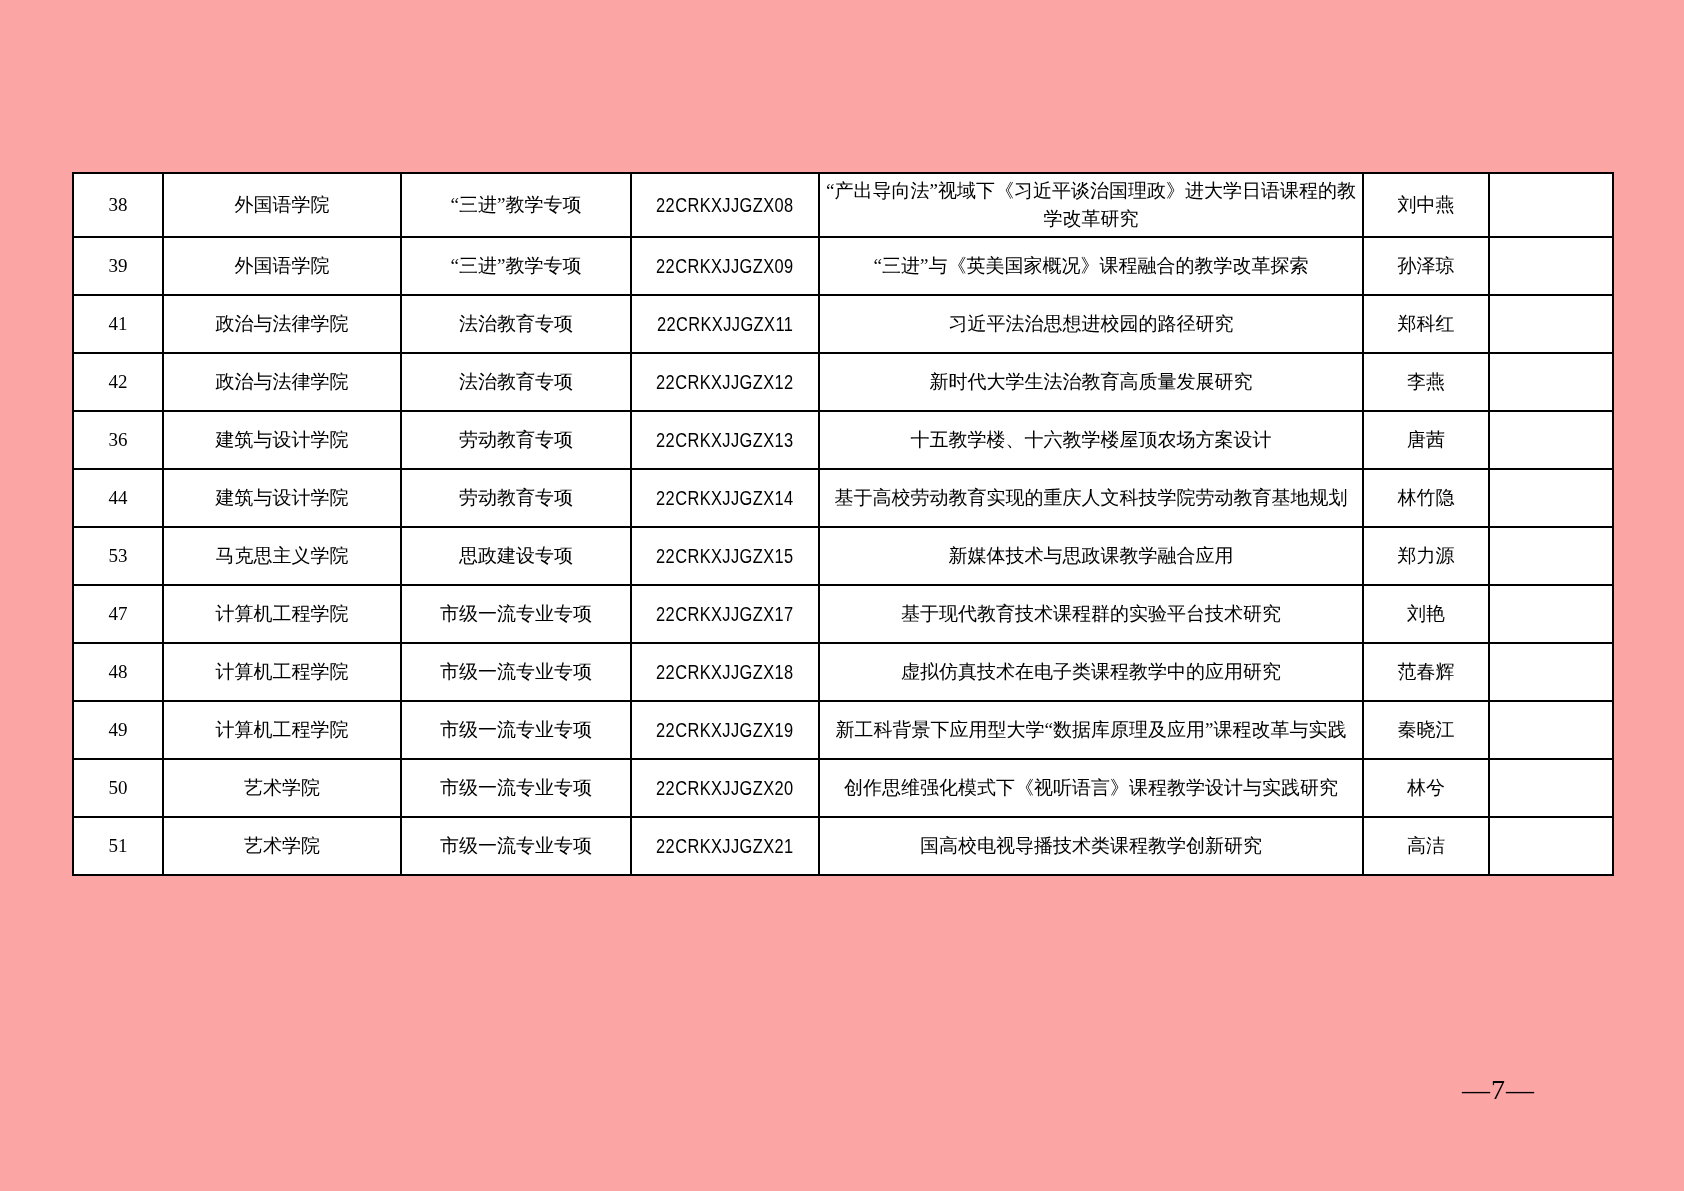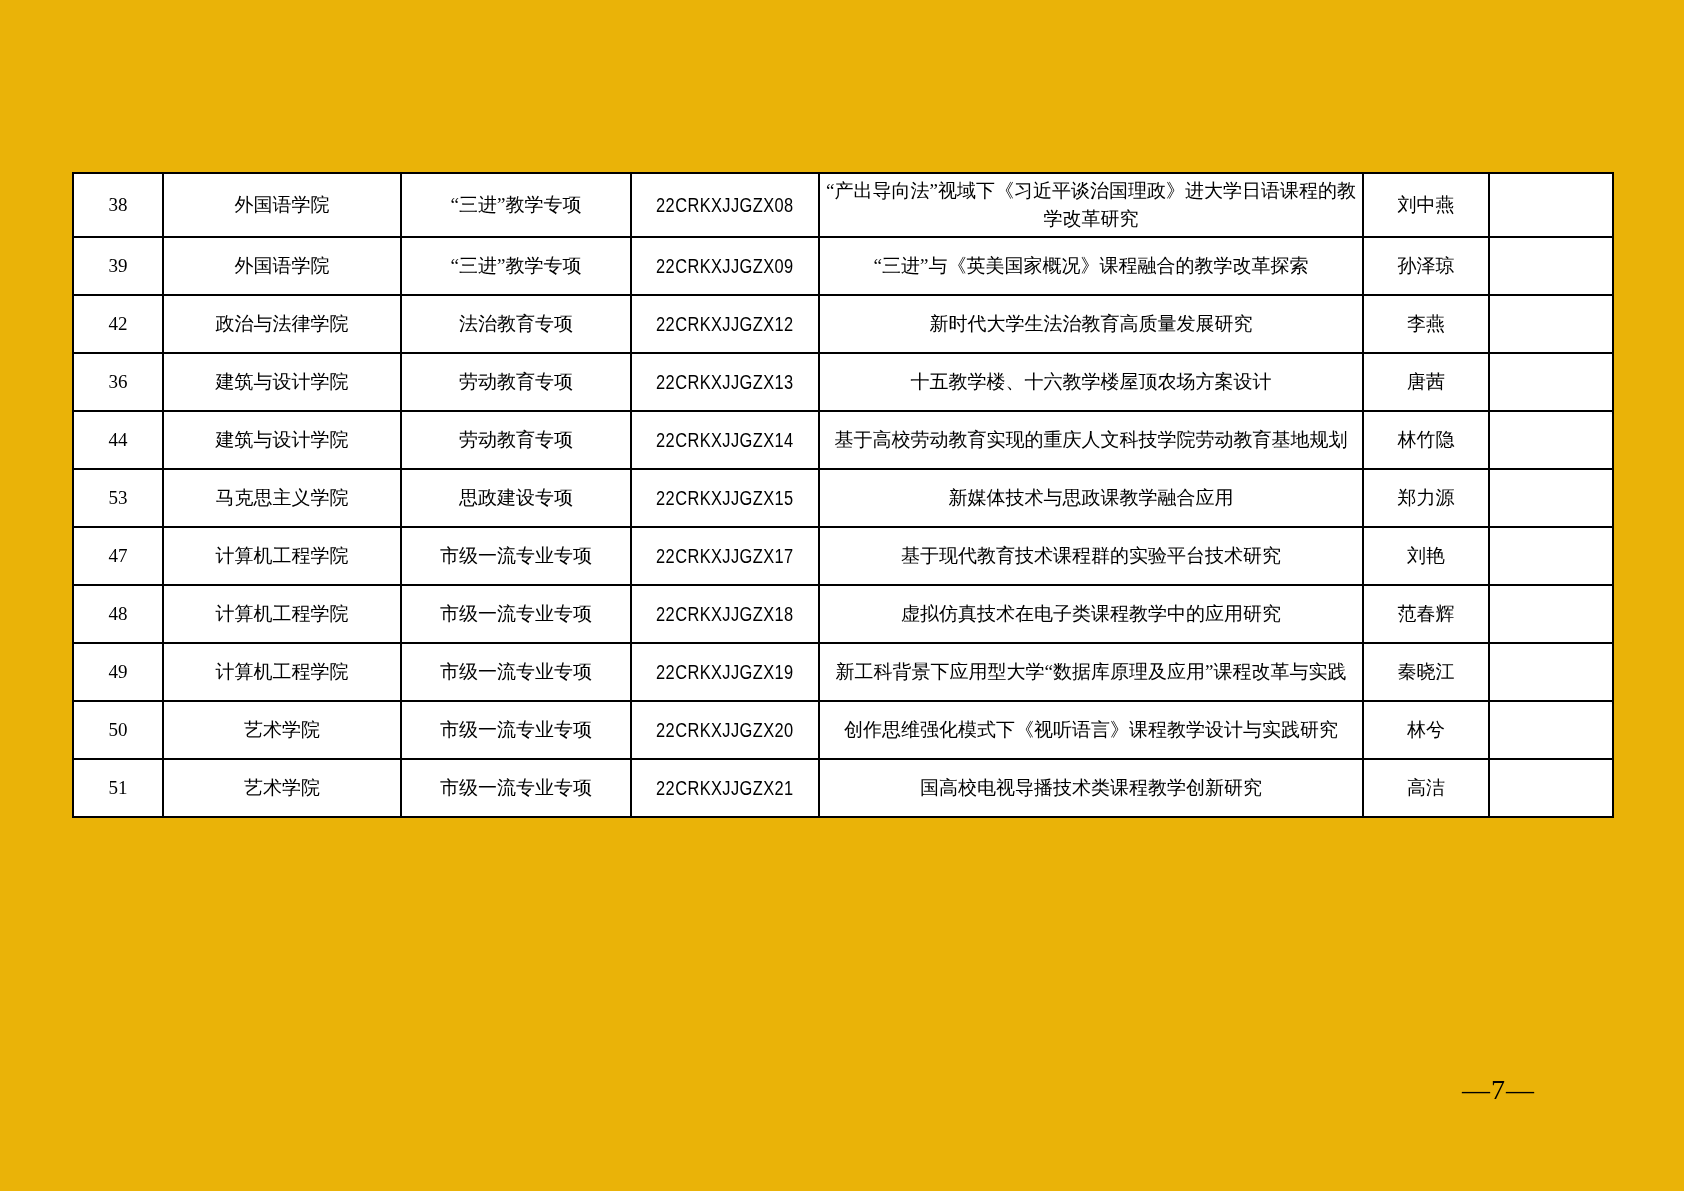--- a/index.html
+++ b/index.html
@@ -12,21 +12,21 @@
     height: 1191px;
     position: relative;
     font-family: "Liberation Serif", "DejaVu Serif", serif;
     color: #000000;
   }
   .page {
     position: absolute;
     left: 0; top: 0;
     width: 1684px;
     height: 1191px;
-    background: #eab308;
+    background: #fca5a5;
     overflow: hidden;
   }
   table.projects {
     position: absolute;
     left: 72px;
     top: 172px;
     width: 1540px;
     border-collapse: collapse;
     table-layout: fixed;
     background: #ffffff;
@@ -92,20 +92,29 @@
           <td class="cell-leader">刘中燕</td>
           <td class="cell-note"></td>
         </tr>
         <tr>
           <td class="cell-no">39</td>
           <td class="cell-college">外国语学院</td>
           <td class="cell-category">“三进”教学专项</td>
           <td class="cell-code"><span class="code-text">22CRKXJJGZX09</span></td>
           <td class="cell-title">“三进”与《英美国家概况》课程融合的教学改革探索</td>
           <td class="cell-leader">孙泽琼</td>
+          <td class="cell-note"></td>
+        </tr>
+        <tr>
+          <td class="cell-no">41</td>
+          <td class="cell-college">政治与法律学院</td>
+          <td class="cell-category">法治教育专项</td>
+          <td class="cell-code"><span class="code-text">22CRKXJJGZX11</span></td>
+          <td class="cell-title">习近平法治思想进校园的路径研究</td>
+          <td class="cell-leader">郑科红</td>
           <td class="cell-note"></td>
         </tr>
         <tr>
           <td class="cell-no">42</td>
           <td class="cell-college">政治与法律学院</td>
           <td class="cell-category">法治教育专项</td>
           <td class="cell-code"><span class="code-text">22CRKXJJGZX12</span></td>
           <td class="cell-title">新时代大学生法治教育高质量发展研究</td>
           <td class="cell-leader">李燕</td>
           <td class="cell-note"></td>

